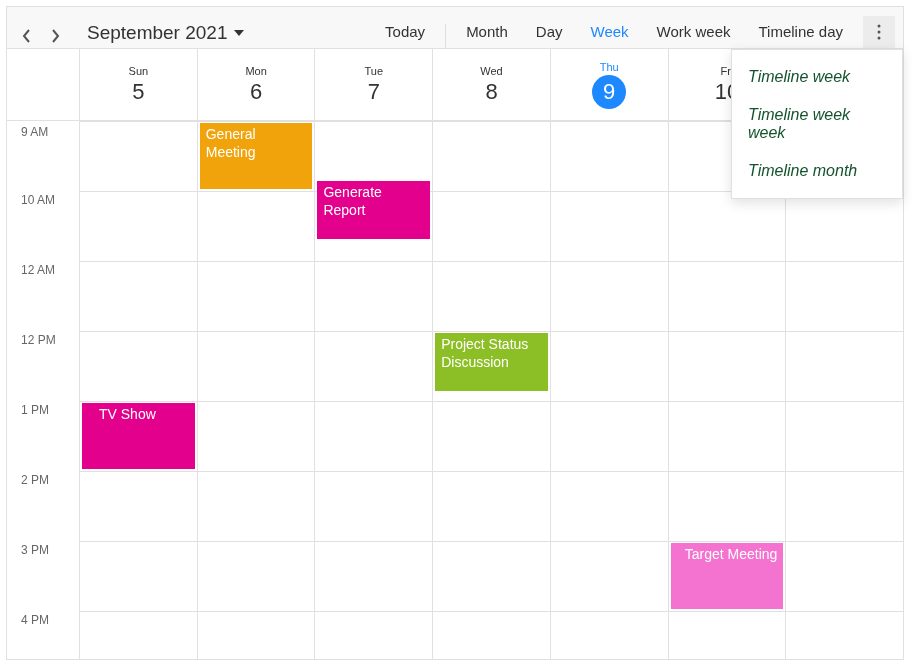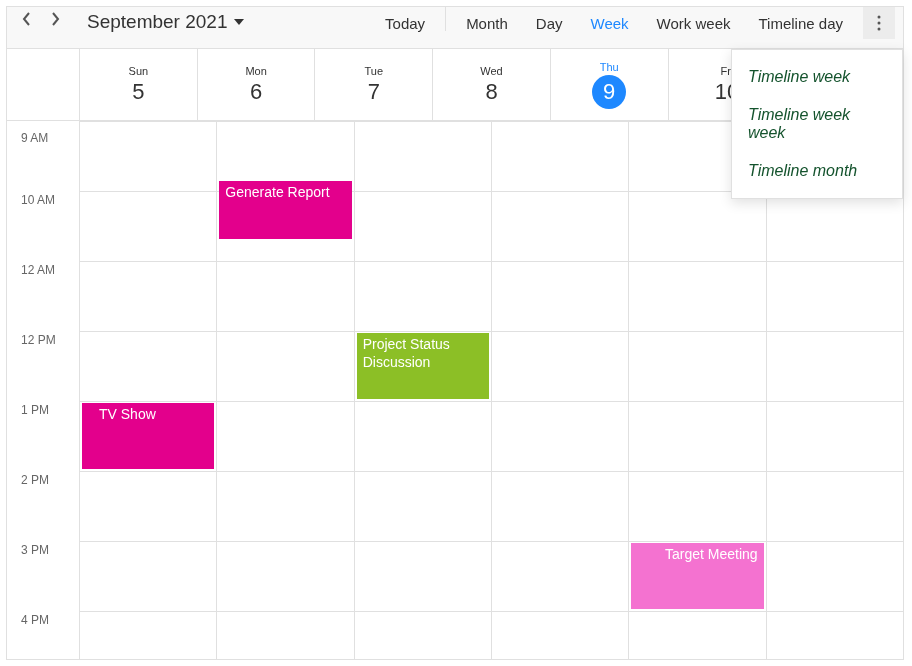--- a/index.html
+++ b/index.html
@@ -1,19 +1,19 @@
 <!DOCTYPE html>
 <html><head>
   <meta charset="utf-8">
   <style>
     * { margin: 0; padding: 0; box-sizing: border-box; font-family: 'Segoe UI', Arial, sans-serif; }
     body { width: 912px; height: 666px; background: #fff; position: relative; overflow: hidden; }
     .container { border: 1px solid #e0e0e0; width: 898px; height: 654px; margin: 6px; position: relative; background: #fff; }
     
-    .toolbar { display: flex; align-items: flex-start; height: 42px; background: #f8f8f8; border-bottom: 1px solid #e0e0e0; padding: 0 8px; gap: 4px; }
+    .toolbar { display: flex; align-items: flex-end; height: 42px; background: #f8f8f8; border-bottom: 1px solid #e0e0e0; padding: 0 8px; gap: 4px; }
     .nav-btn { width: 24px; height: 24px; display: flex; align-items: center; justify-content: center; cursor: pointer; color: #555; }
     .nav-btn svg { width: 10px; height: 14px; }
     .title-btn { display: flex; align-items: center; gap: 6px; font-size: 19px; color: #333; cursor: pointer; padding: 4px 8px; margin-left: 8px; }
     .title-btn svg { width: 10px; height: 6px; fill: #333; }
     .spacer { flex: 1; }
     .view-btn { font-size: 15px; color: #333; cursor: pointer; padding: 8px 12px; }
     .view-btn.active { color: #1e88ff; }
     .divider { width: 1px; height: 24px; background: #e0e0e0; margin: 0 4px; }
     .more-btn { width: 32px; height: 32px; display: flex; align-items: center; justify-content: center; cursor: pointer; background: #ececec; margin-left: 4px; }
     .more-btn svg { width: 4px; height: 16px; fill: #555; }
@@ -110,21 +110,21 @@
         <div class="day-header">
           <div class="day-label">Sat</div>
           <div class="day-num"></div>
         </div>
       </div>
   </div>
 
   <div class="grid-body">
     <div class="grid-inner">
       <div class="time-col" id="time-col">
-          <div class="time-label" style="top: 8px;">9 AM</div>
+          <div class="time-label" style="top: 2px;">9 AM</div>
           <div class="time-label" style="top: 70px;">10 AM</div>
           <div class="time-label" style="top: 140px;">12 AM</div>
           <div class="time-label" style="top: 210px;">12 PM</div>
           <div class="time-label" style="top: 280px;">1 PM</div>
           <div class="time-label" style="top: 350px;">2 PM</div>
           <div class="time-label" style="top: 420px;">3 PM</div>
           <div class="time-label" style="top: 490px;">4 PM</div>
         </div>
       <div class="days-grid" id="days-grid">
           <div class="day-col">
@@ -140,32 +140,43 @@
           </div>
           <div class="day-col">
             <div class="hour-line" style="top: 0px;"></div>
             <div class="hour-line" style="top: 70px;"></div>
             <div class="hour-line" style="top: 140px;"></div>
             <div class="hour-line" style="top: 210px;"></div>
             <div class="hour-line" style="top: 280px;"></div>
             <div class="hour-line" style="top: 350px;"></div>
             <div class="hour-line" style="top: 420px;"></div>
             <div class="hour-line" style="top: 490px;"></div>
+            <div class="event" style="top: 2px; height: 66px; background: rgb(240, 163, 10);">General Meeting</div>
+          </div>
+          <div class="day-col">
+            <div class="hour-line" style="top: 0px;"></div>
+            <div class="hour-line" style="top: 70px;"></div>
+            <div class="hour-line" style="top: 140px;"></div>
+            <div class="hour-line" style="top: 210px;"></div>
+            <div class="hour-line" style="top: 280px;"></div>
+            <div class="hour-line" style="top: 350px;"></div>
+            <div class="hour-line" style="top: 420px;"></div>
+            <div class="hour-line" style="top: 490px;"></div>
             <div class="event" style="top: 60px; height: 58px; background: rgb(227, 0, 140);">Generate Report</div>
           </div>
           <div class="day-col">
             <div class="hour-line" style="top: 0px;"></div>
             <div class="hour-line" style="top: 70px;"></div>
             <div class="hour-line" style="top: 140px;"></div>
             <div class="hour-line" style="top: 210px;"></div>
             <div class="hour-line" style="top: 280px;"></div>
             <div class="hour-line" style="top: 350px;"></div>
             <div class="hour-line" style="top: 420px;"></div>
             <div class="hour-line" style="top: 490px;"></div>
-            <div class="event" style="top: 212px; height: 66px; background: rgb(140, 191, 38);">Project Status Discussion</div>
+            <div class="event" style="top: 212px; height: 58px; background: rgb(140, 191, 38);">Project Status Discussion</div>
           </div>
           <div class="day-col">
             <div class="hour-line" style="top: 0px;"></div>
             <div class="hour-line" style="top: 70px;"></div>
             <div class="hour-line" style="top: 140px;"></div>
             <div class="hour-line" style="top: 210px;"></div>
             <div class="hour-line" style="top: 280px;"></div>
             <div class="hour-line" style="top: 350px;"></div>
             <div class="hour-line" style="top: 420px;"></div>
             <div class="hour-line" style="top: 490px;"></div>

